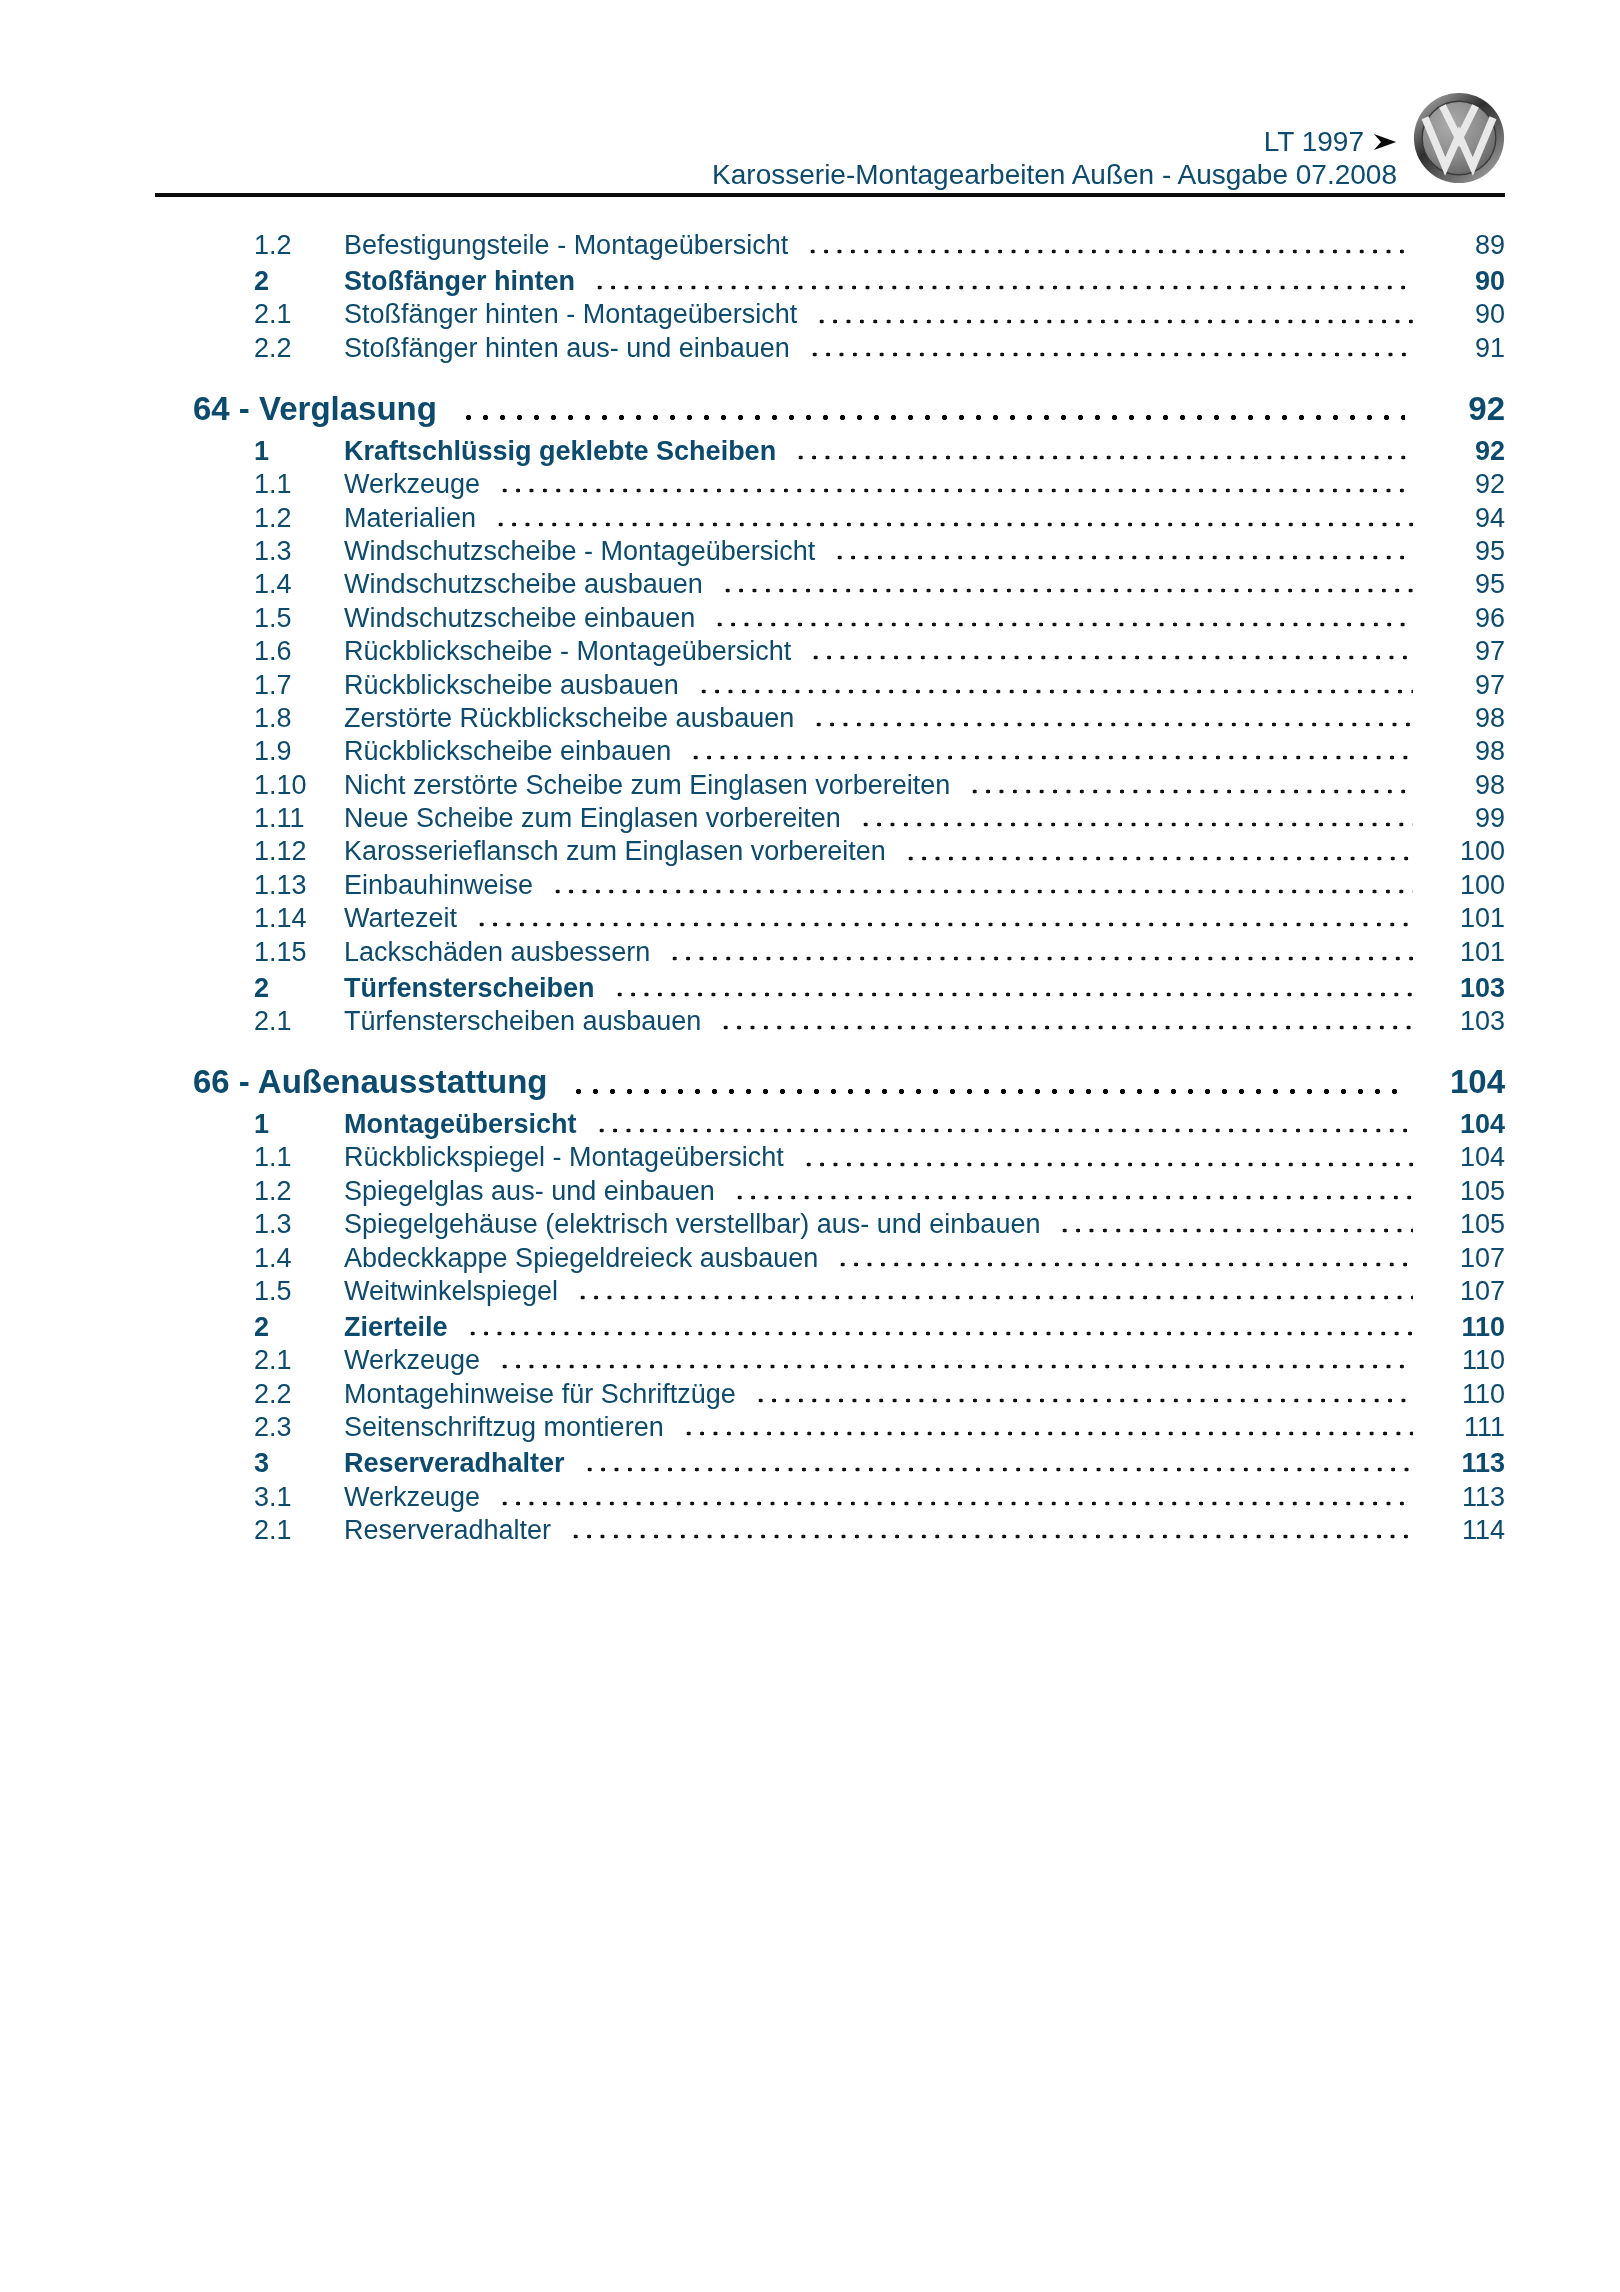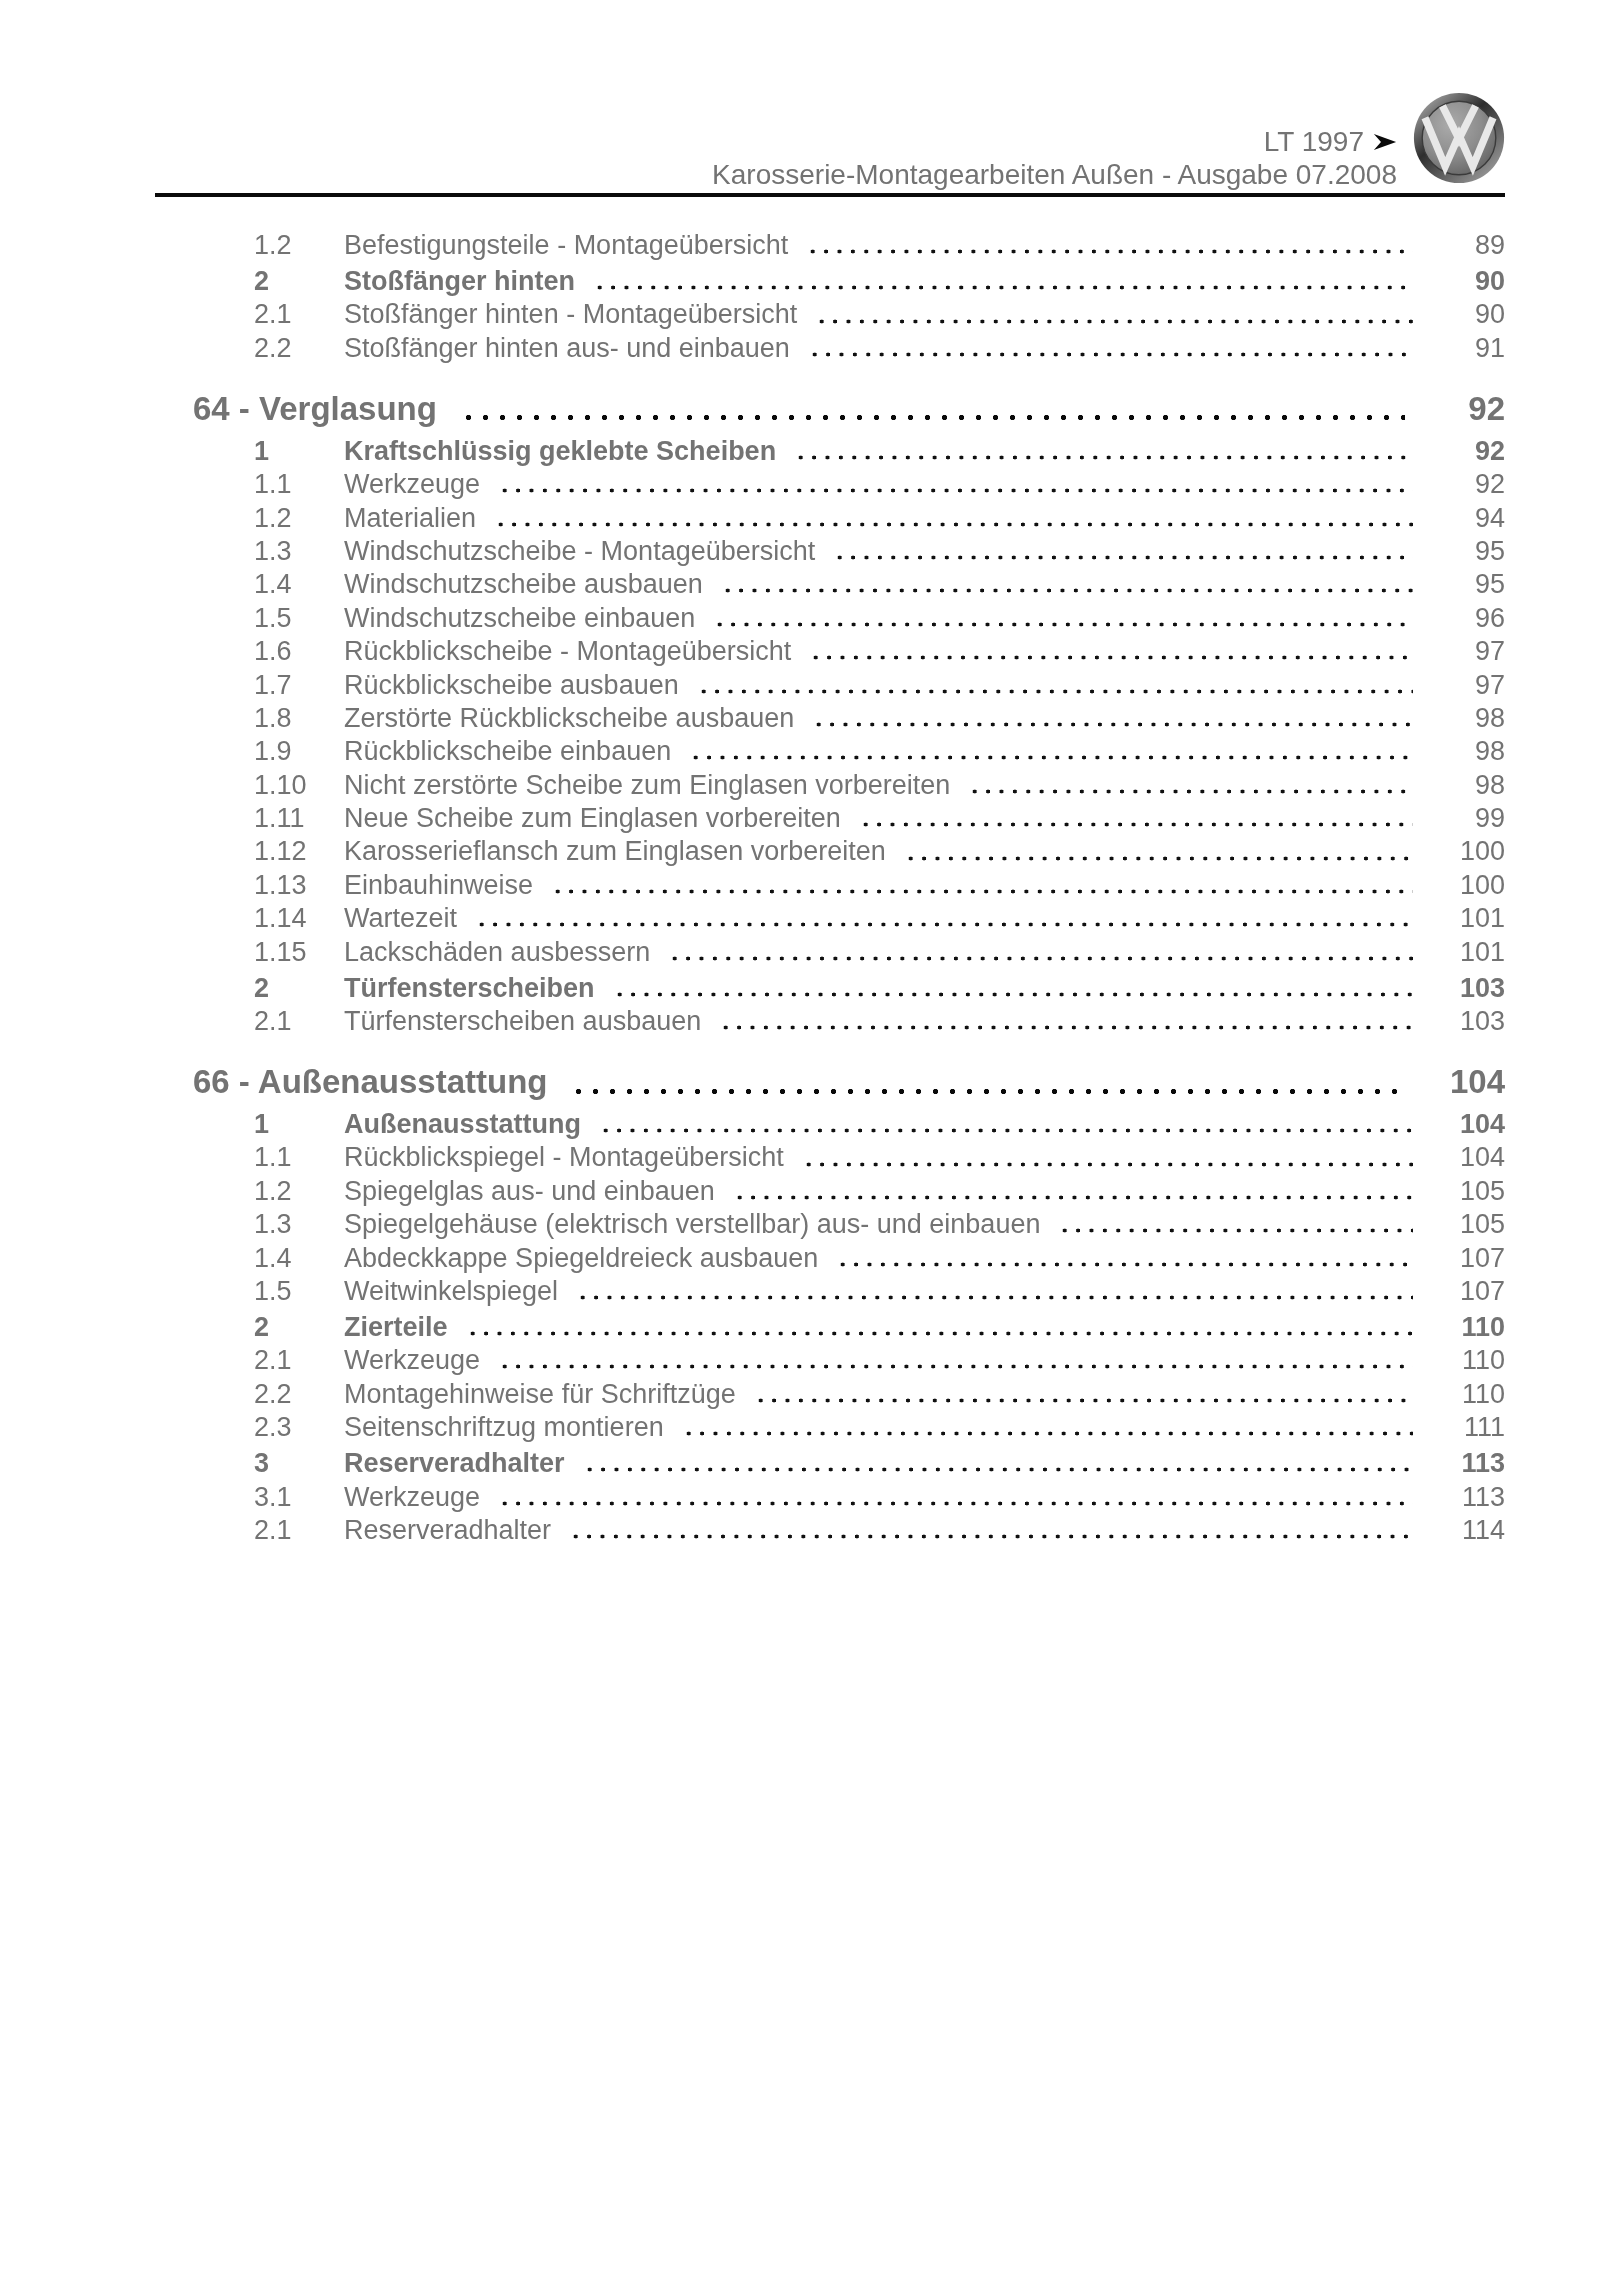--- a/index.html
+++ b/index.html
@@ -1,18 +1,18 @@
 <!DOCTYPE html>
 <html style="font-size:14.3px"><head>
 <meta charset="utf-8">
 <style>
   html,body { margin:0; padding:0; background:#ffffff; }
   .page {
     position:relative; width:1620px; height:1775px; background:#ffffff;
-    font-family:"Liberation Sans", sans-serif; color:#737373; overflow:hidden;
+    font-family:"Liberation Sans", sans-serif; color:#0c4a6e; overflow:hidden;
   }
 
   
   .header-text {
     position:absolute; left:155px; top:125px; width:1242px;
     text-align:right; font-size:28px; line-height:33px; white-space:nowrap;
   }
   .model-line { display:flex; justify-content:flex-end; align-items:center; gap:9px; }
   .model-arrow { width:24px; height:18px; display:inline-block; }
   .header-rule {
@@ -242,21 +242,21 @@
         </div>
       </div>
       <div class="toc-group">
         <div class="section-heading">
           <span class="title">66 - Außenausstattung</span>
           <span class="leader"></span>
           <span class="pg">104</span>
         </div>
         <div class="toc-row bold">
           <span class="num">1</span>
-          <span class="title">Außenausstattung</span>
+          <span class="title">Montageübersicht</span>
           <span class="leader"></span>
           <span class="pg">104</span>
         </div>
         <div class="toc-row">
           <span class="num">1.1</span>
           <span class="title">Rückblickspiegel - Montageübersicht</span>
           <span class="leader"></span>
           <span class="pg">104</span>
         </div>
         <div class="toc-row">

